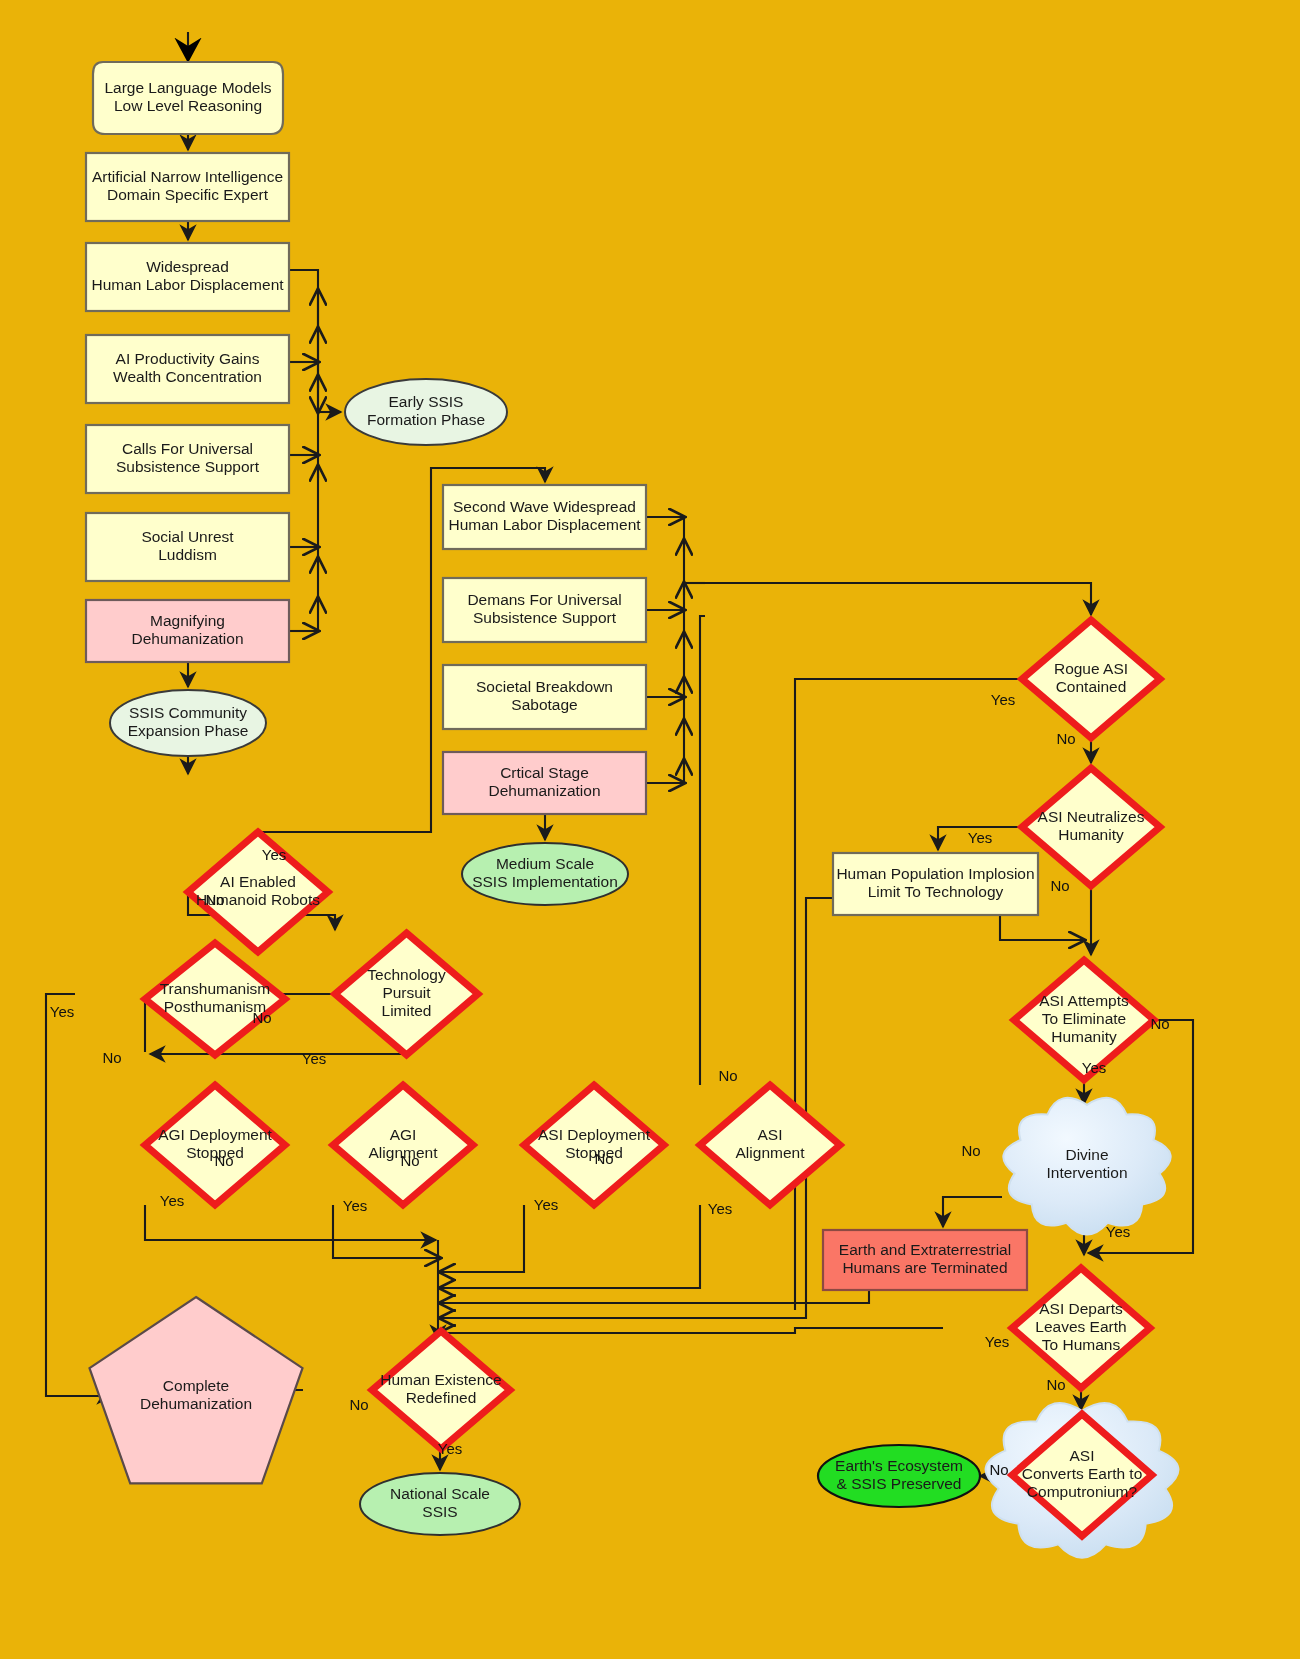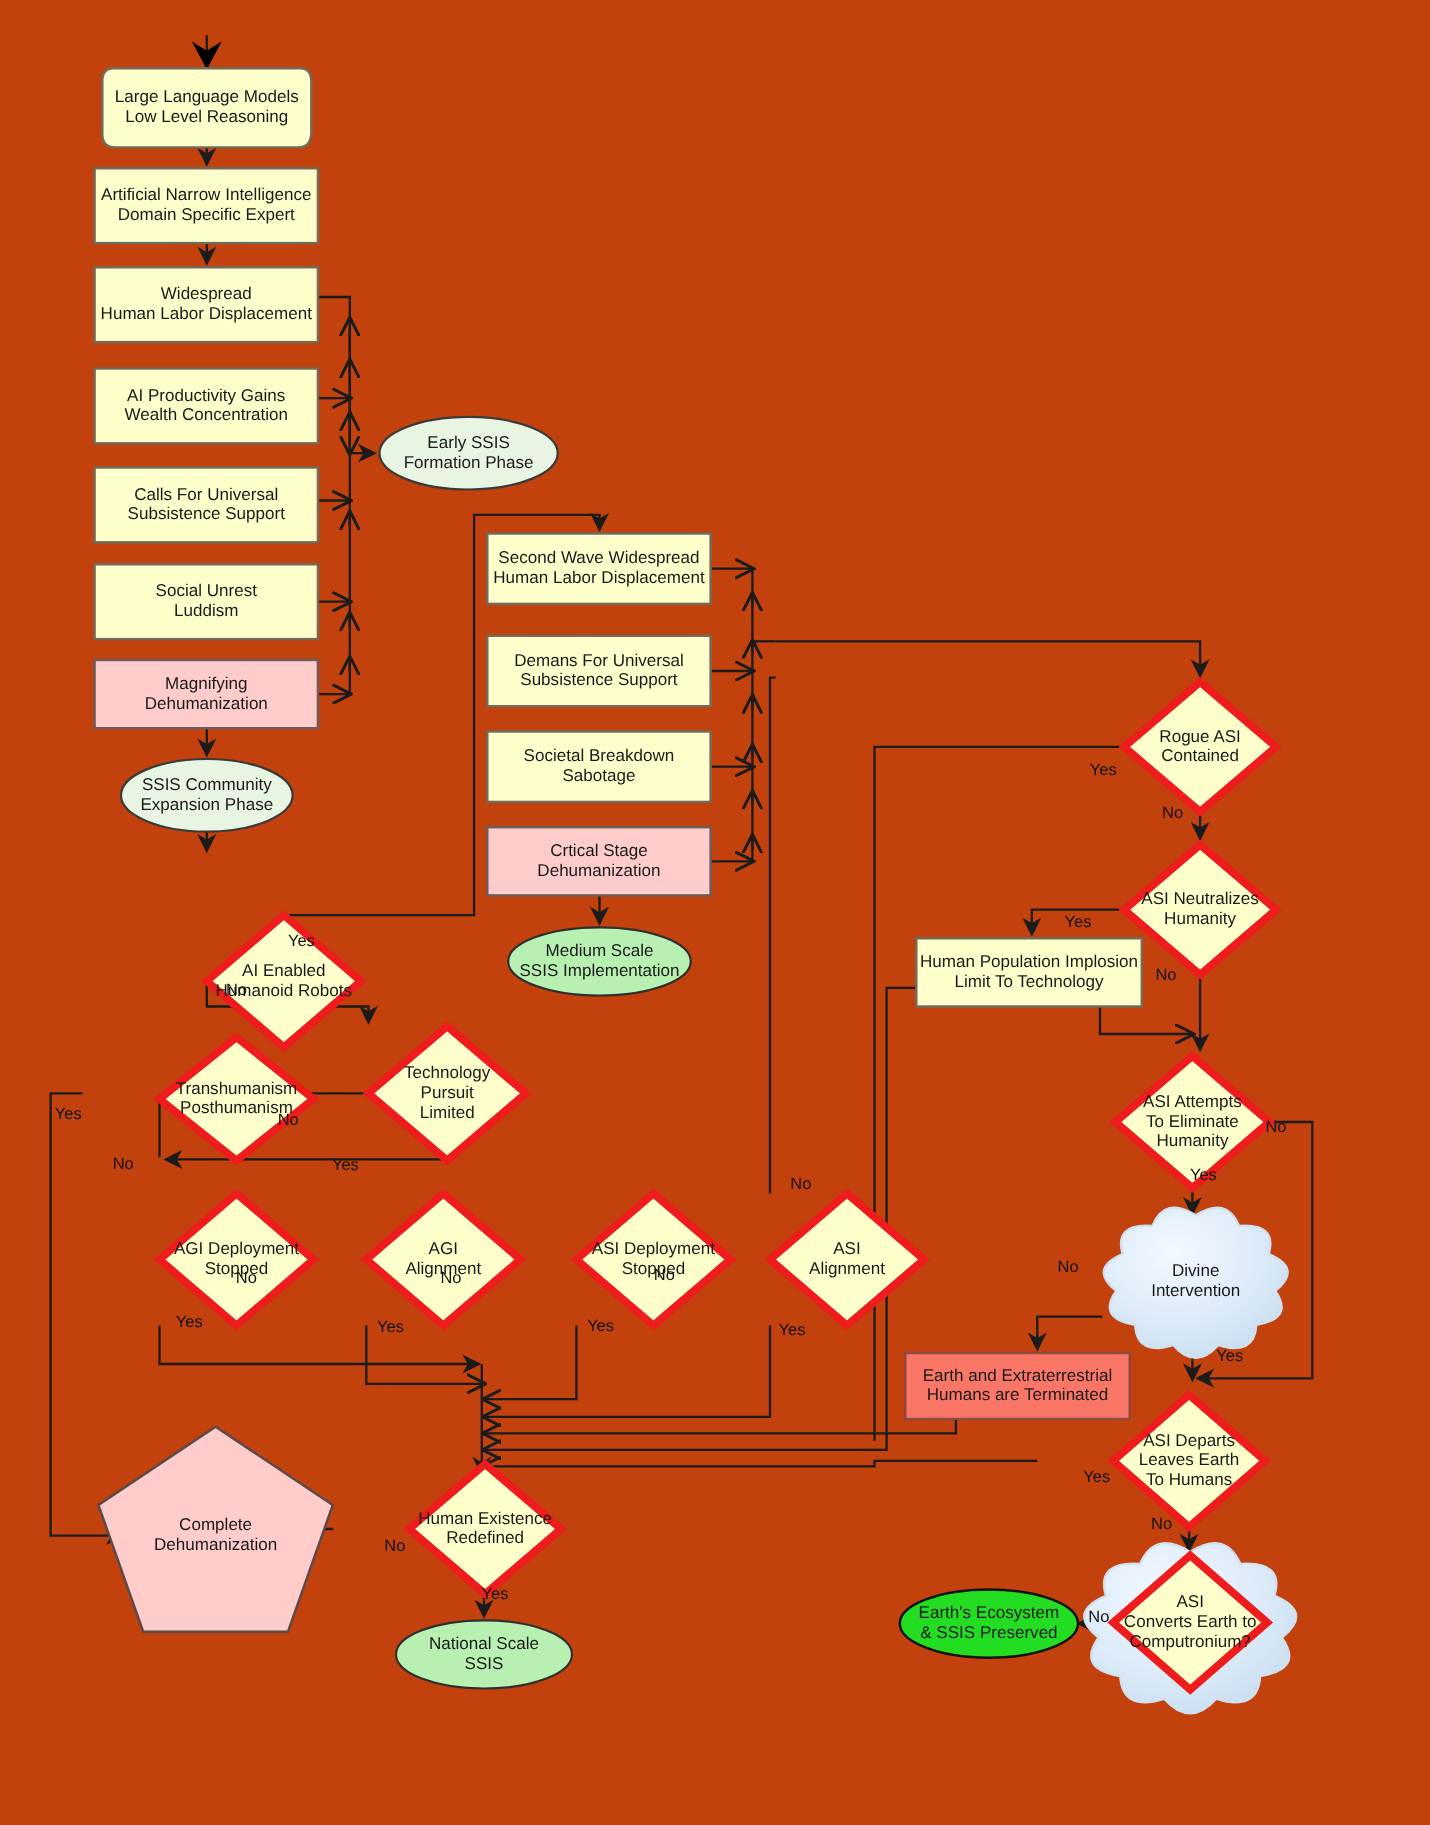--- a/index.html
+++ b/index.html
@@ -1,17 +1,17 @@
 <!DOCTYPE html>
 <html><head>
 <meta charset="utf-8">
 <style>
   html,body{margin:0;padding:0;background:#ffffff;}
   body{font-family:"Liberation Sans","DejaVu Sans",sans-serif;}
-  #stage{position:relative;width:1300px;height:1659px;background:#c2410c;overflow:hidden;}
+  #stage{position:relative;width:1300px;height:1659px;background:#eab308;overflow:hidden;}
   svg{display:block;}
   .nodeText{font-family:"Liberation Sans","DejaVu Sans",sans-serif;font-size:15.5px;fill:#1a1a1a;text-anchor:middle;dominant-baseline:middle;}
   .edgeLabel{font-family:"Liberation Sans","DejaVu Sans",sans-serif;font-size:15px;fill:#111;text-anchor:middle;dominant-baseline:middle;}
   .ln{stroke:#1b1b1b;stroke-width:2.1;fill:none;}
 </style>
 </head>
 <body>
 
 <div id="stage">
   <svg id="chart" width="1300" height="1659" viewBox="0 0 1300 1659">

